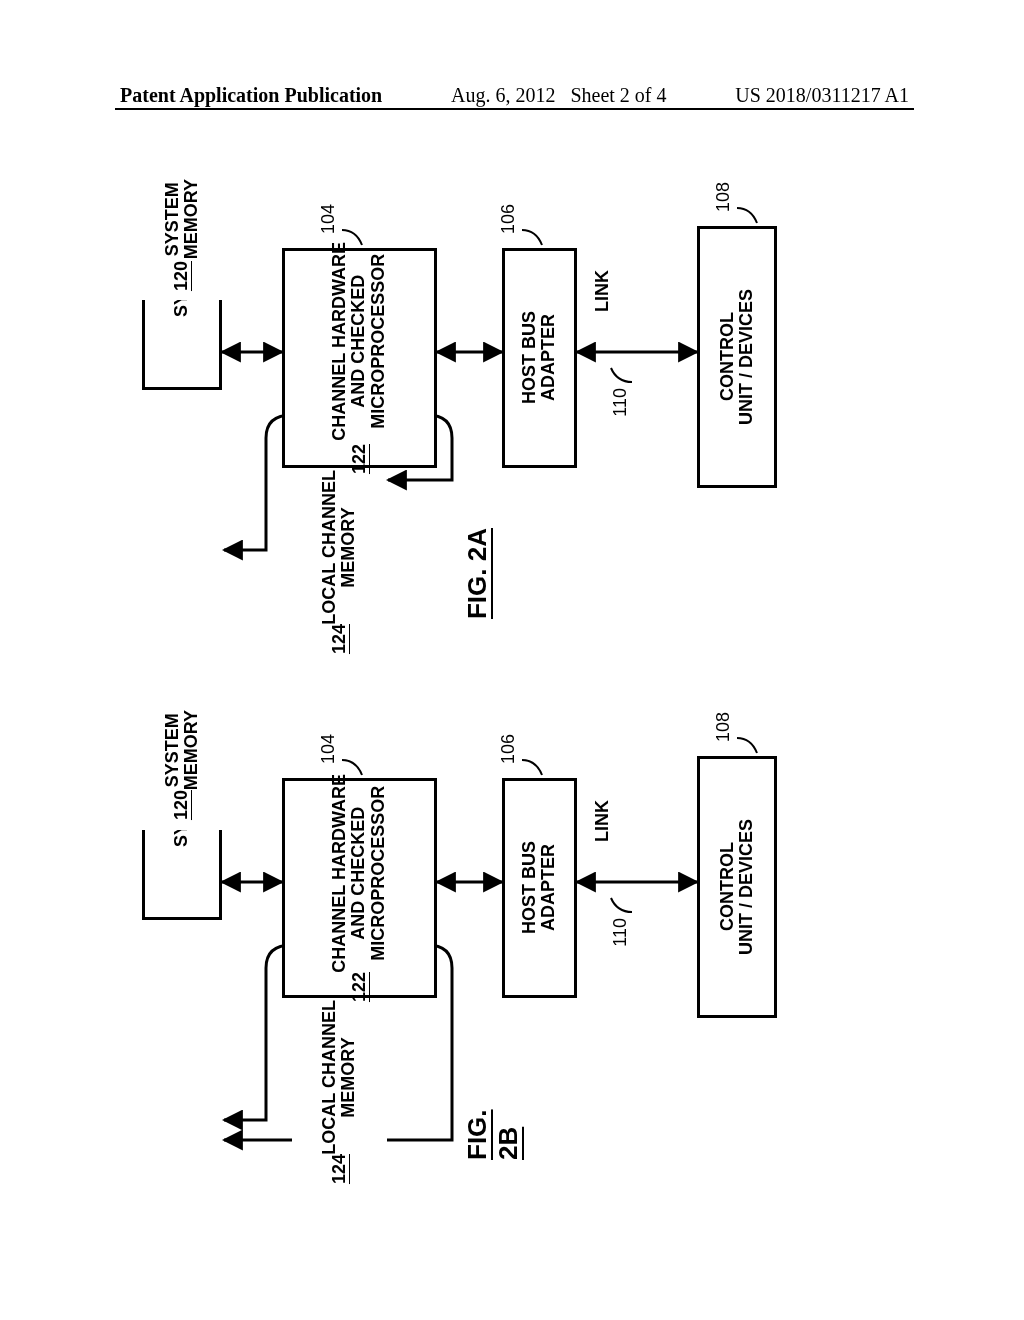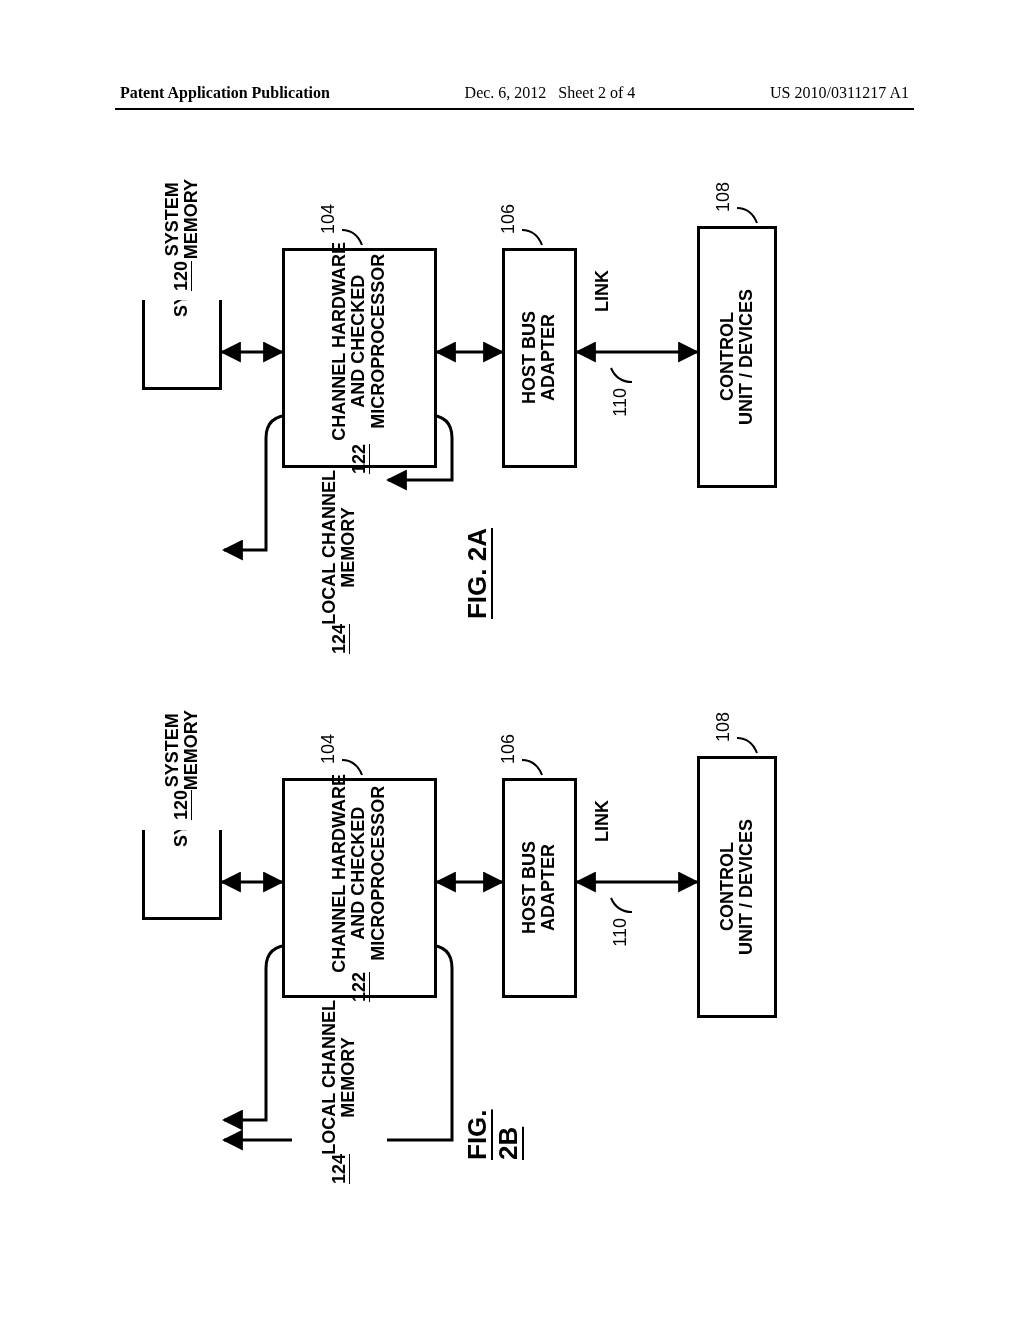--- a/index.html
+++ b/index.html
@@ -11,21 +11,21 @@
   position: relative;
 }
 .header {
   position: absolute;
   top: 84px;
   left: 0;
   width: 100%;
   display: flex;
   justify-content: space-between;
   padding: 0 115px 0 120px;
-  font-size: 16px;
+  font-size: 20px;
   font-weight: bold;
 }
 .header .date { font-weight: normal; }
 .header .pubnum { font-weight: normal; }
 .hr {
   position: absolute;
   top: 108px;
   left: 115px;
   right: 110px;
   border-top: 2px solid #000;
@@ -98,23 +98,23 @@
   font-weight: bold;
   font-size: 18px;
 }
 </style>
 </head>
 <body>
 
 <div class="header">
   <span>Patent Application Publication</span>
   <span class="date">
-    <span>Dec. 6, 2012</span>&nbsp;&nbsp;&nbsp;<span>Sheet 2 of 4</span>
+    <span>Aug. 6, 2012</span>&nbsp;&nbsp;&nbsp;<span>Sheet 2 of 4</span>
   </span>
-  <span class="pubnum">US 2010/0311217 A1</span>
+  <span class="pubnum">US 2018/0311217 A1</span>
 </div>
 <div class="hr"></div>
 
 <div class="figures">
 
   <div class="fig fig-a">
     <div class="diagram">
       <svg class="svg-layer" viewBox="0 0 740 460">
         <defs>
           <marker id="ah" viewBox="0 0 10 10" refX="9" refY="5" markerWidth="7" markerHeight="7" orient="auto-start-reverse">

